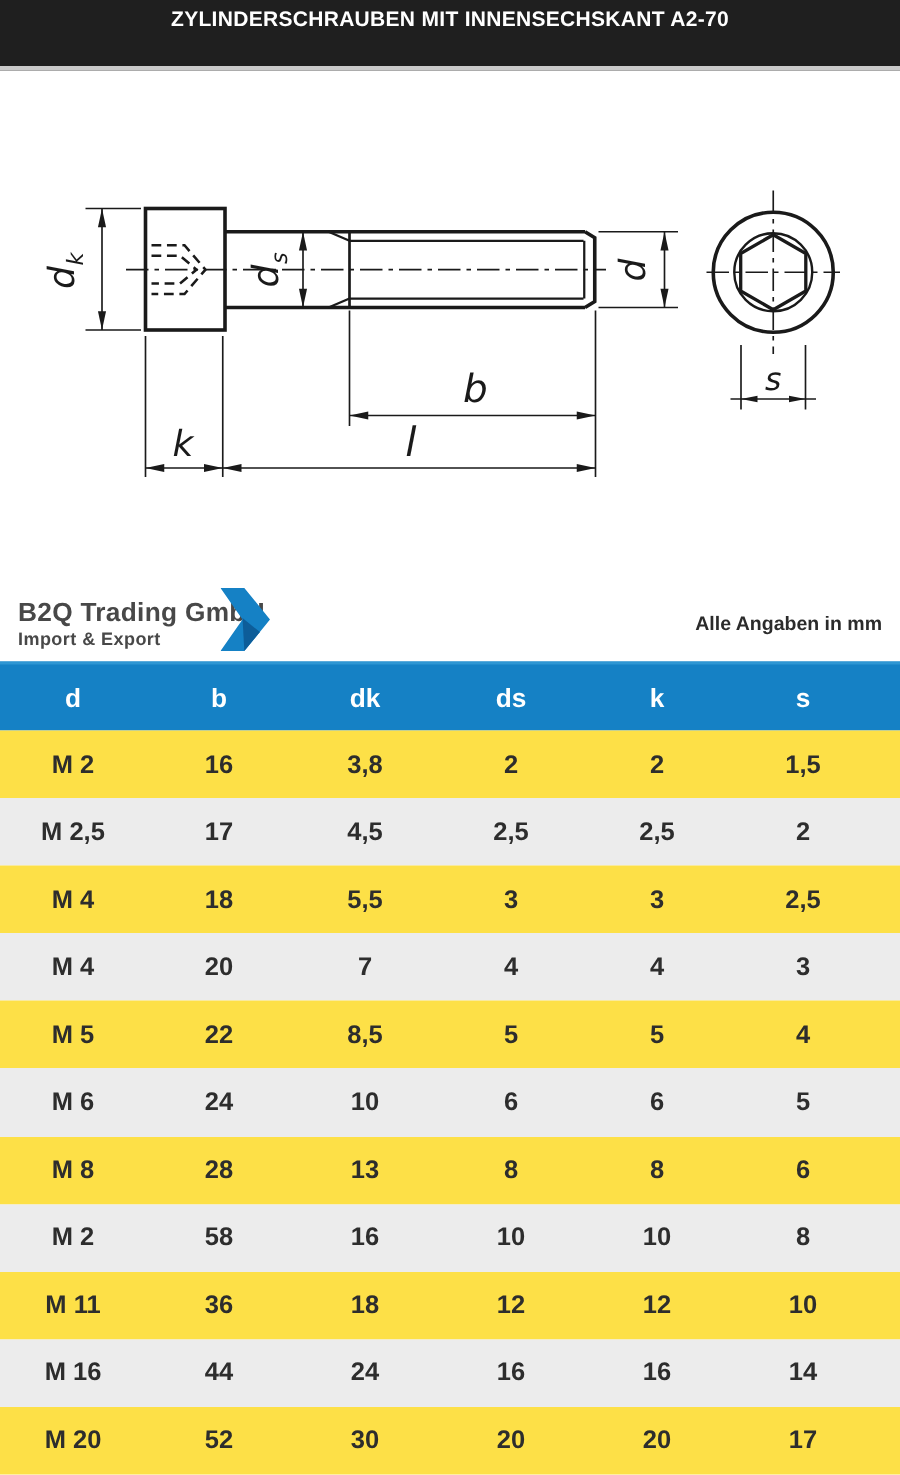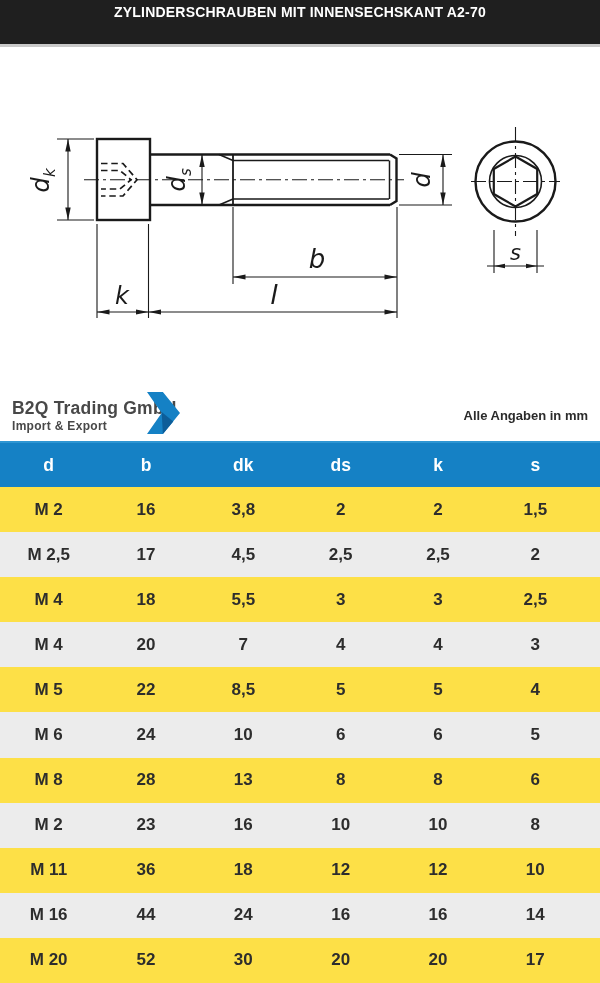--- a/index.html
+++ b/index.html
@@ -224,21 +224,21 @@
     <div class="td">M 8</div>
     <div class="td">28</div>
     <div class="td">13</div>
     <div class="td">8</div>
     <div class="td">8</div>
     <div class="td">6</div>
   </div>
 
   <div class="tr">
     <div class="td">M 2</div>
-    <div class="td">23</div>
+    <div class="td">58</div>
     <div class="td">16</div>
     <div class="td">10</div>
     <div class="td">10</div>
     <div class="td">8</div>
   </div>
 
   <div class="tr">
     <div class="td">M 11</div>
     <div class="td">36</div>
     <div class="td">18</div>

